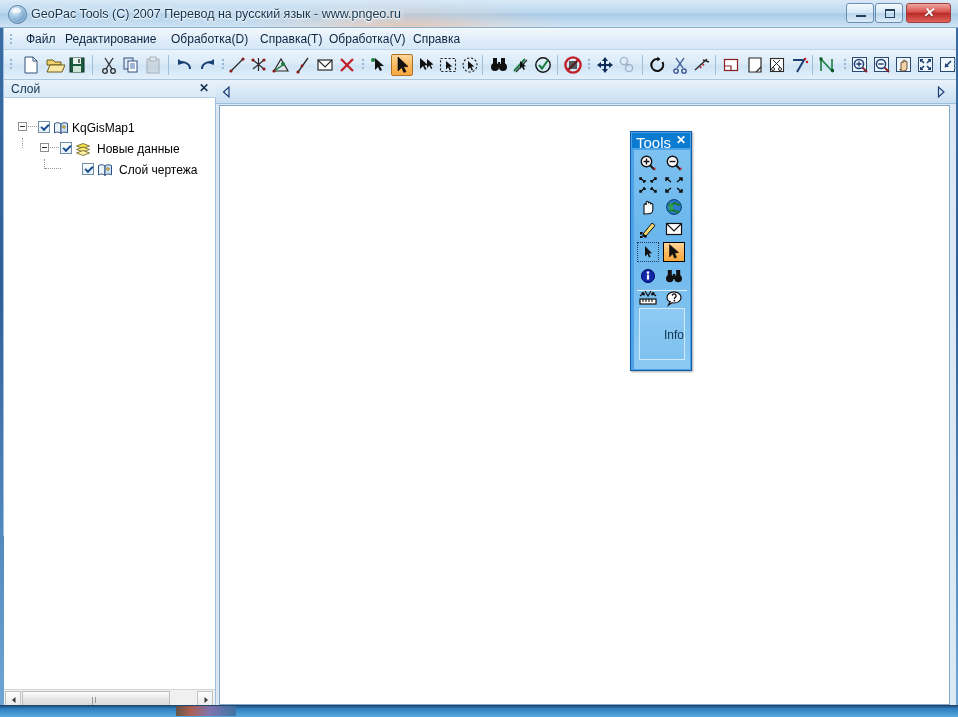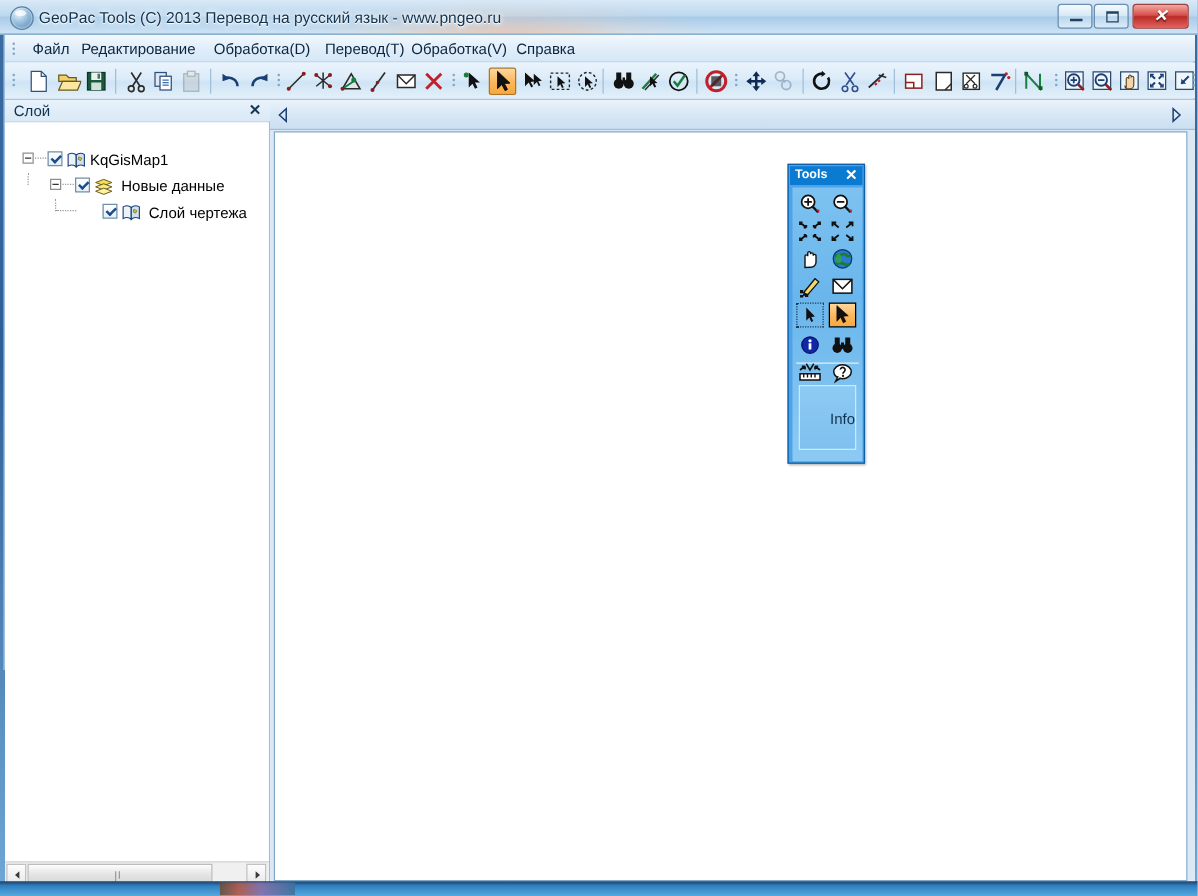--- a/index.html
+++ b/index.html
@@ -198,21 +198,21 @@
   #toolspal{
     position:absolute;left:838px;top:155px;width:62px;height:240px;
     background:#4ea3e8;box-sizing:border-box;
     border:1px solid #0b5ea8;
     box-shadow:1px 1px 2px rgba(0,0,0,.35);
   }
   #toolspal-head{
     position:absolute;left:1px;top:1px;width:58px;height:15px;
     background:#0b7ad1;
   }
-  #toolspal-head .t{position:absolute;left:4px;top:1px;font-size:10px;font-weight:bold;color:#fff;text-align:center;}
+  #toolspal-head .t{position:absolute;left:4px;top:1px;font-size:15px;font-weight:normal;color:#fff;text-align:center;}
   #toolspal-head .x{position:absolute;right:4px;top:0px;font-size:12px;font-weight:bold;color:#fff;cursor:default;}
   #toolspal-body{
     position:absolute;left:3px;top:18px;width:56px;height:219px;
     background:linear-gradient(180deg,#7dc2f0 0%,#6ab6ec 40%,#8ccaf3 100%);
     box-sizing:border-box;
   }
   .pbtn{
     position:absolute;width:22px;height:20px;box-sizing:border-box;cursor:default;
     border:1px solid transparent;
   }
@@ -252,21 +252,21 @@
     background:linear-gradient(90deg,#6b4b33 0%,#c0563f 25%,#8c6fa8 55%,#3f6f9c 100%);opacity:.85;}
 </style>
 </head>
 <body>
 
 <div id="window">
 
   <div id="titlebar">
     <div class="glow"></div>
     <div id="app-icon"></div>
-    <div id="title-text">GeoPac Tools (C) 2013 Перевод на русский язык - www.pngeo.ru</div>
+    <div id="title-text">GeoPac Tools (C) 2007 Перевод на русский язык - www.pngeo.ru</div>
 
     <div class="wbtn" id="btn-min">
         <i></i>
       </div>
     <div class="wbtn" id="btn-max">
         <i></i>
       </div>
     <div class="wbtn" id="btn-close">
         <i>✕</i>
       </div>
@@ -276,21 +276,21 @@
 
     <div id="menubar">
       <div class="gripper">
           <b></b>
           <b></b>
           <b></b>
         </div>
       <div class="menu-item" style="left:18px">Файл</div>
       <div class="menu-item" style="left:57px">Редактирование</div>
       <div class="menu-item" style="left:163px">Обработка(D)</div>
-      <div class="menu-item" style="left:252px">Перевод(T)</div>
+      <div class="menu-item" style="left:252px">Справка(T)</div>
       <div class="menu-item" style="left:321px">Обработка(V)</div>
       <div class="menu-item" style="left:405px">Справка</div>
     </div>
 
     <div id="toolbar">
       <div class="gripper" style="left:4px">
           <b></b>
           <b></b>
           <b></b>
         </div>

